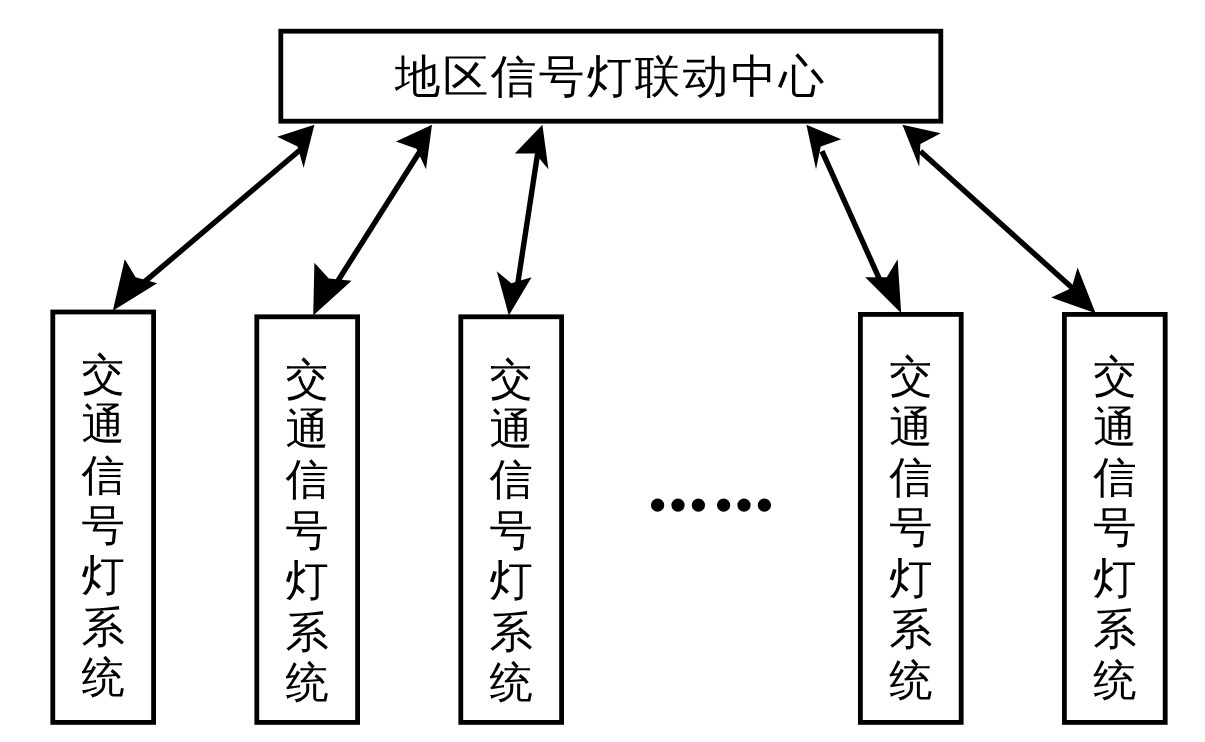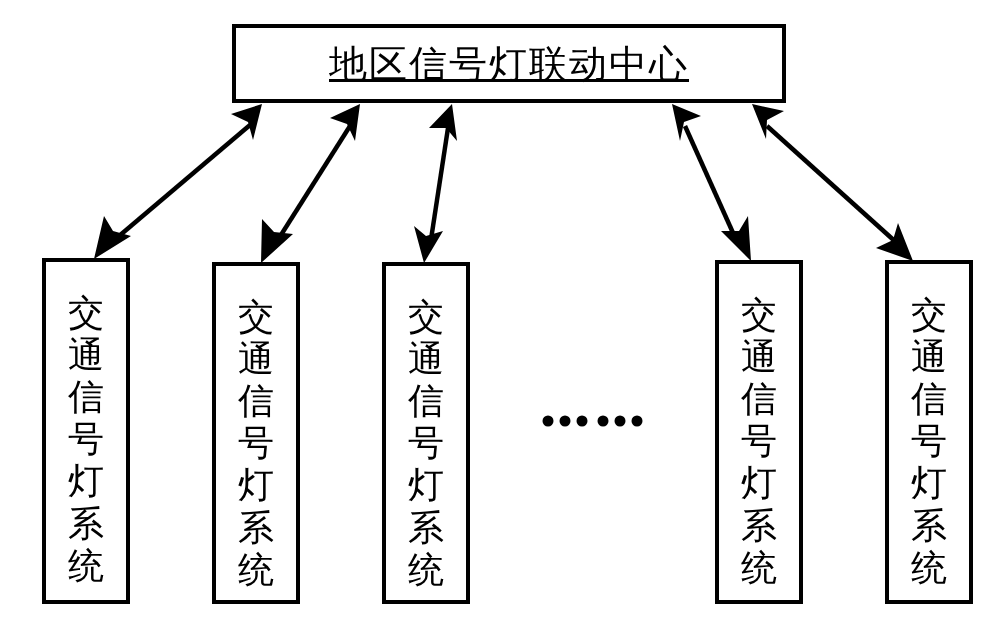--- a/index.html
+++ b/index.html
@@ -56,21 +56,20 @@
     display: flex;
     align-items: center;
     justify-content: center;
     font-family: "DejaVu Serif", "Liberation Serif", serif;
     font-size: 38px;
     line-height: 1;
     color: #000000;
     letter-spacing: 2px;
     white-space: nowrap;
     pointer-events: none;
-    text-decoration: underline;
   }
   .leaf-label {
     position: absolute;
     width: 84px;
     font-family: "DejaVu Serif", "Liberation Serif", serif;
     font-size: 36px;
     line-height: 1.17;
     color: #000000;
     text-align: center;
     pointer-events: none;

